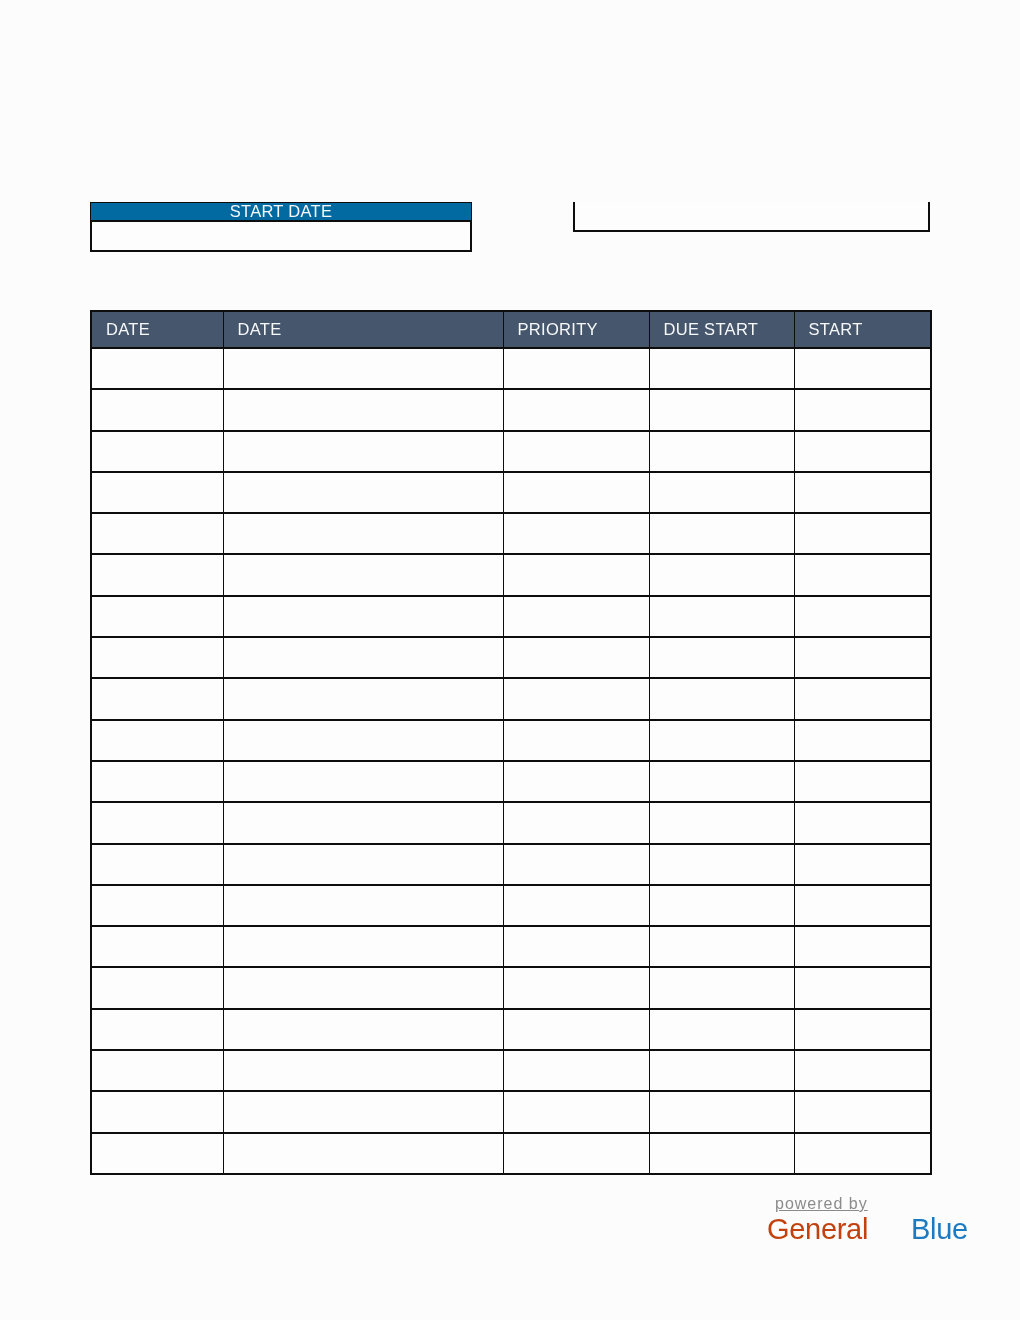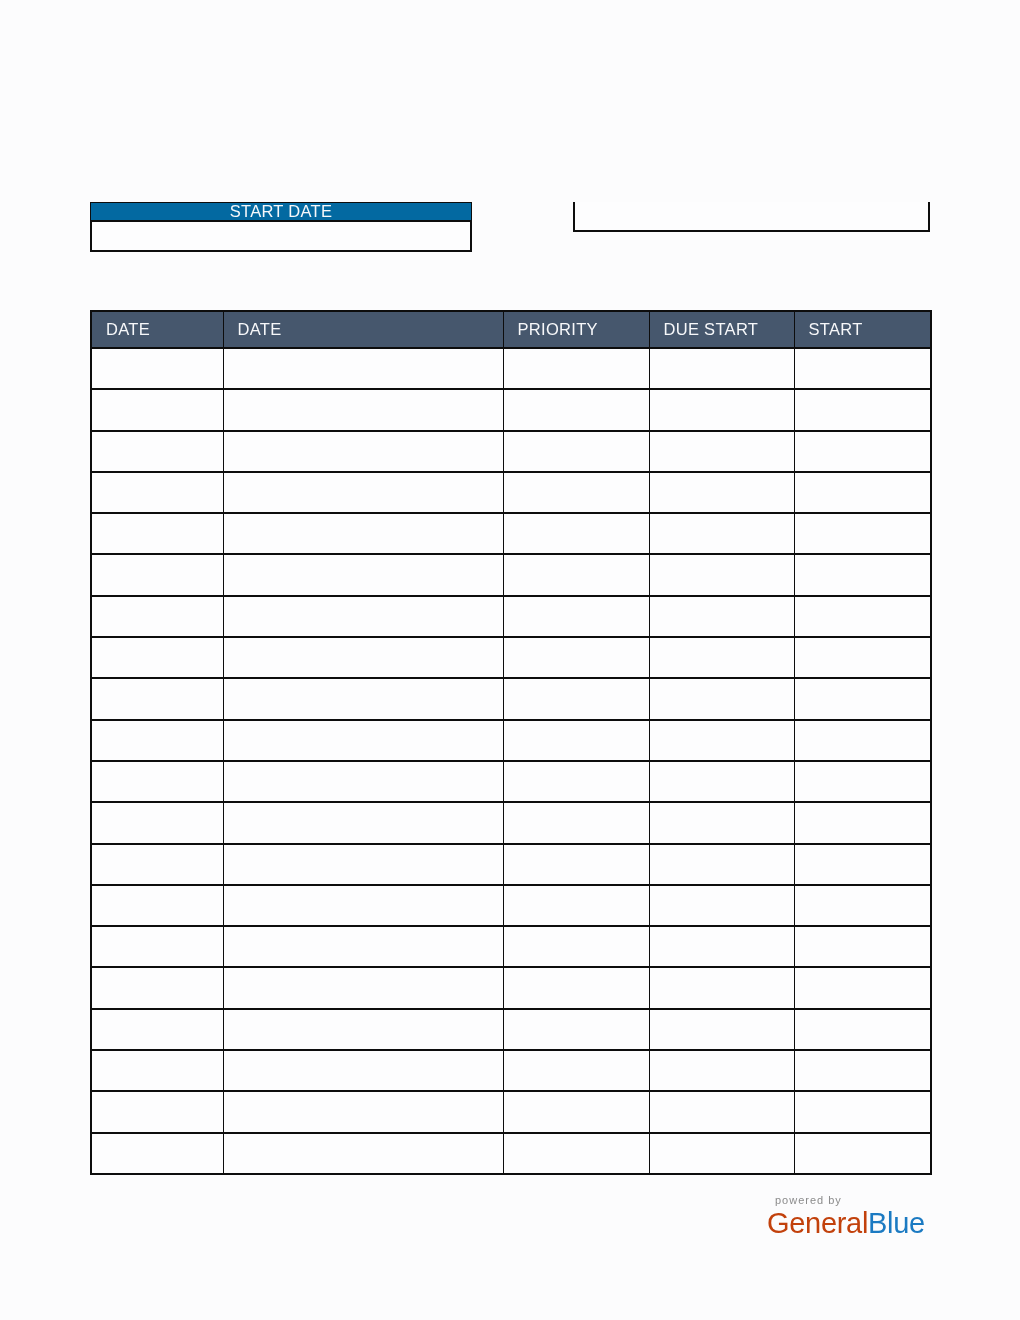--- a/index.html
+++ b/index.html
@@ -83,34 +83,35 @@
   }
 
   
   .footer {
     position: absolute;
     left: 767px; top: 1194px;
     text-align: left;
   }
   .powered-by {
     color: #8b8b8b;
-    font-size: 11px;
+    font-size: 16px;
     letter-spacing: 1px;
     padding-left: 8px;
     line-height: 1.2;
+    text-decoration: underline;
   }
   .brand {
     font-size: 29px;
     font-weight: 500;
     letter-spacing: -0.3px;
     line-height: 1.15;
     white-space: nowrap;
   }
   .brand-primary { color: #c2410c; }
-  .brand-accent  { color: #1b7ac2; }
+  .brand-accent  { color: #1b7ac2; margin-left: 43px; }
 </style>
 </head>
 <body>
 
 <div class="page">
 
 
   <div class="date-box start">
     <div class="date-header">START DATE</div>
     <div class="date-value"></div>

